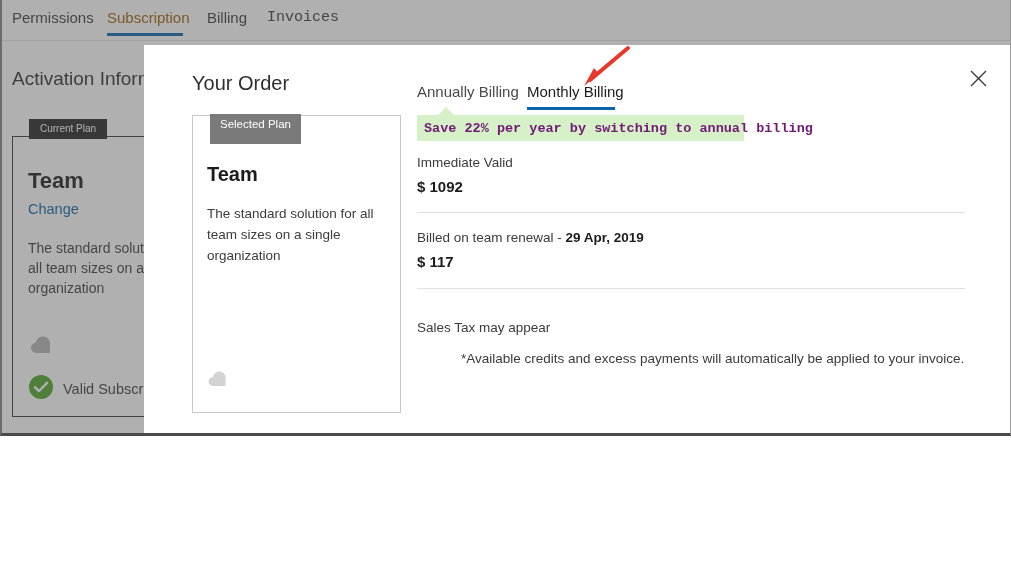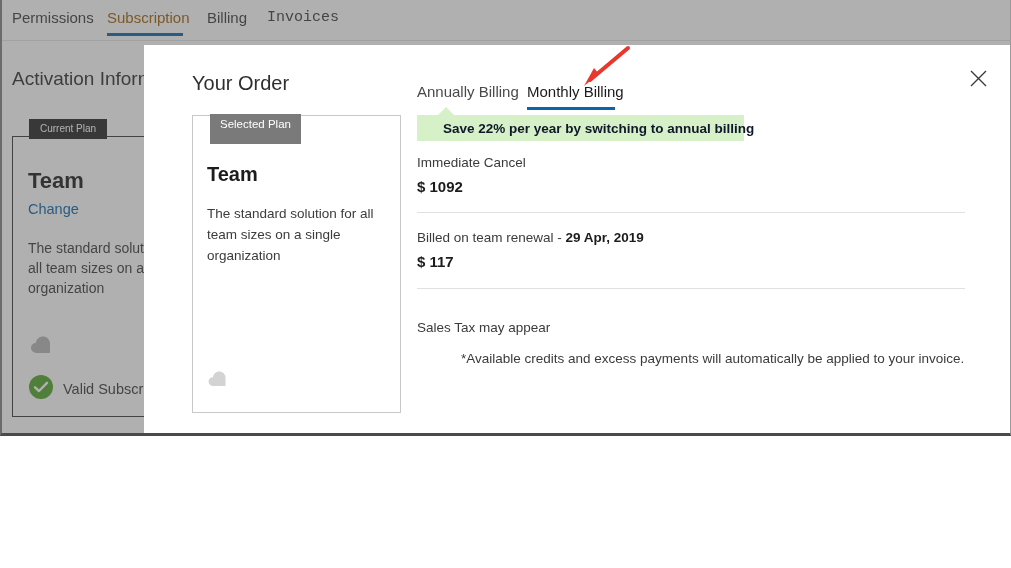--- a/index.html
+++ b/index.html
@@ -262,25 +262,26 @@
     position: absolute;
     left: 0px;
     top: 70px;
     width: 327px;
     height: 26px;
     background: #d6f0c8;
     display: flex;
     align-items: center;
   }
   #save-banner-text {
-    margin-left: 26px;
+    margin-left: 7px;
     font-size: 13.5px;
     font-weight: bold;
-    color: #0f172a;
-    white-space: nowrap;
+    color: #701a75;
+    white-space: nowrap;
+    font-family: Liberation Mono, monospace;
   }
   #save-banner-arrow {
     position: absolute;
     left: 20px;
     top: 62px;
     width: 0; height: 0;
     border-left: 9px solid transparent;
     border-right: 9px solid transparent;
     border-bottom: 9px solid #d6f0c8;
   }
@@ -398,21 +399,21 @@
 
       <div class="bill-tab" style="left:0px;">Annually Billing</div>
       <div class="bill-tab active" style="left:110px;">Monthly Billing</div>
       <div id="bill-tab-underline" style="left:110px; width:88px;"></div>
 
       <div id="save-banner-arrow"></div>
       <div id="save-banner">
         <span id="save-banner-text">Save 22% per year by switching to annual billing</span>
       </div>
 
-      <div class="line-label" style="top:110px;">Immediate Cancel</div>
+      <div class="line-label" style="top:110px;">Immediate Valid</div>
       <div class="line-amount" style="top:133px;">$ 1092</div>
       <div class="hr" style="top:167px;"></div>
 
       <div class="line-label" style="top:185px;"><span>Billed on team renewal - </span><b>29 Apr, 2019</b></div>
       <div class="line-amount" style="top:208px;">$ 117</div>
       <div class="hr" style="top:243px;"></div>
 
       <div class="line-label" style="top:275px;">Sales Tax may appear</div>
       <div class="line-label" style="top:306px;margin-left:44px;">*Available credits and excess payments will automatically be applied to your invoice.</div>
     </div>

